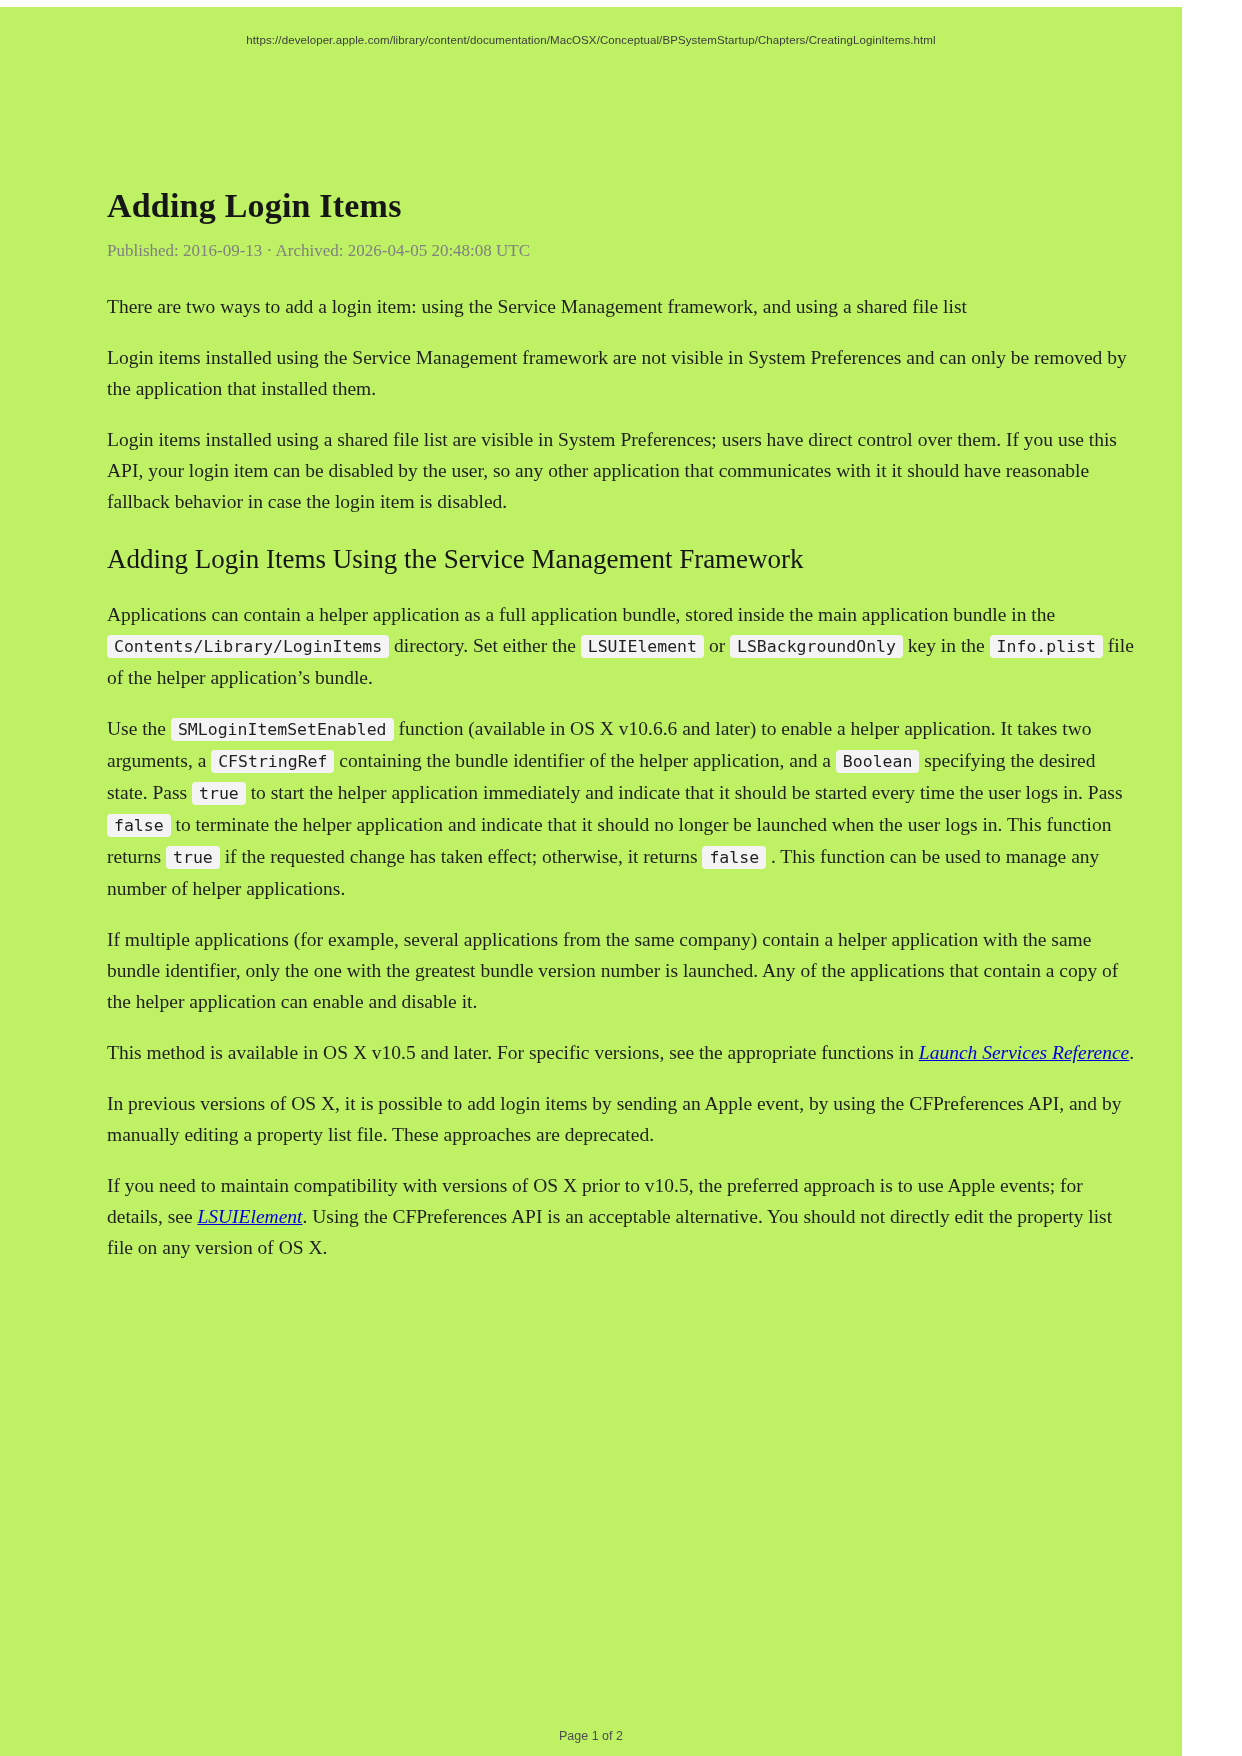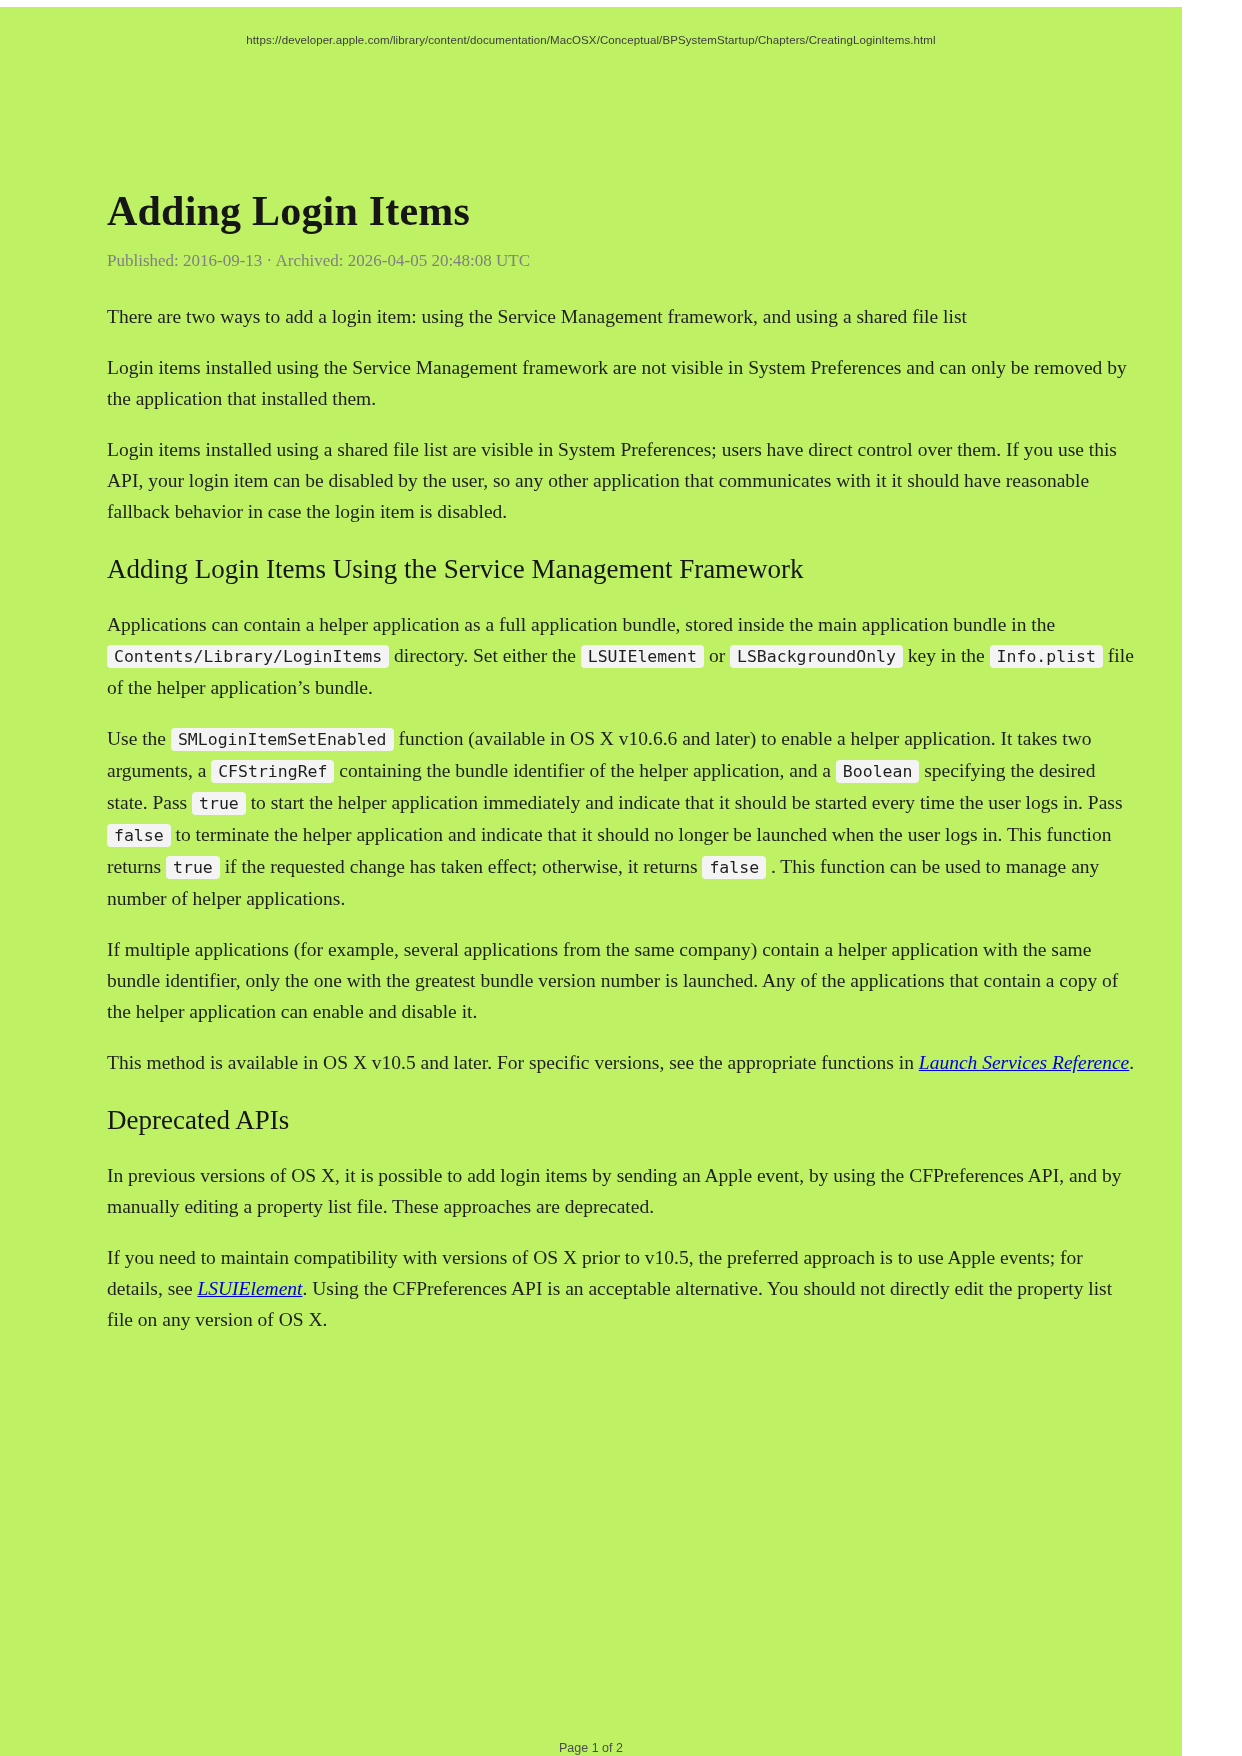--- a/index.html
+++ b/index.html
@@ -25,21 +25,21 @@
     letter-spacing: 0.1px;
   }
   .article {
     position: absolute;
     top: 180px;
     left: 107px;
     width: 1030px;
   }
   h1.doc-title {
     margin: 0 0 16px 0;
-    font-size: 42px;
+    font-size: 34px;
     font-weight: bold;
     color: #161616;
     letter-spacing: 0.2px;
   }
   .doc-meta {
     margin: 0 0 30px 0;
     font-size: 17px;
     color: var(--meta-color, #808080);
   }
   .blocks p {
@@ -61,21 +61,21 @@
     padding: 2px 7px;
     border-radius: 4px;
     white-space: nowrap;
   }
   .blocks a {
     color: var(--link-color, #0000e0);
     font-style: italic;
   }
   .print-footer {
     position: absolute;
-    bottom: 8px;
+    bottom: 20px;
     left: 0;
     width: 100%;
     text-align: center;
     font-family: "Liberation Sans", sans-serif;
     font-size: 12.5px;
     color: #4d4d4d;
   }
 </style>
 </head>
 <body>
@@ -88,20 +88,19 @@
     <p class="doc-meta">Published: 2016-09-13 · Archived: 2026-04-05 20:48:08 UTC</p>
     <div class="blocks">
         <p><span>There are two ways to add a login item: using the Service Management framework, and using a shared file list</span></p>
         <p><span>Login items installed using the Service Management framework are not visible in System Preferences and can only be removed by the application that installed them.</span></p>
         <p><span>Login items installed using a shared file list are visible in System Preferences; users have direct control over them. If you use this API, your login item can be disabled by the user, so any other application that communicates with it it should have reasonable fallback behavior in case the login item is disabled.</span></p>
         <h2>Adding Login Items Using the Service Management Framework</h2>
         <p><span>Applications can contain a helper application as a full application bundle, stored inside the main application bundle in the </span><code>Contents/Library/LoginItems</code><span> directory. Set either the </span><code>LSUIElement</code><span> or </span><code>LSBackgroundOnly</code><span> key in the </span><code>Info.plist</code><span> file of the helper application’s bundle.</span></p>
         <p><span>Use the </span><code>SMLoginItemSetEnabled</code><span> function (available in OS X v10.6.6 and later) to enable a helper application. It takes two arguments, a </span><code>CFStringRef</code><span> containing the bundle identifier of the helper application, and a </span><code>Boolean</code><span> specifying the desired state. Pass </span><code>true</code><span> to start the helper application immediately and indicate that it should be started every time the user logs in. Pass </span><code>false</code><span> to terminate the helper application and indicate that it should no longer be launched when the user logs in. This function returns </span><code>true</code><span> if the requested change has taken effect; otherwise, it returns </span><code>false</code><span> . This function can be used to manage any number of helper applications.</span></p>
         <p><span>If multiple applications (for example, several applications from the same company) contain a helper application with the same bundle identifier, only the one with the greatest bundle version number is launched. Any of the applications that contain a copy of the helper application can enable and disable it.</span></p>
         <p><span>This method is available in OS X v10.5 and later. For specific versions, see the appropriate functions in </span><a href="#">Launch Services Reference</a><span>.</span></p>
-        <h2>Deprecated APIs</h2>
         <p><span>In previous versions of OS X, it is possible to add login items by sending an Apple event, by using the CFPreferences API, and by manually editing a property list file. These approaches are deprecated.</span></p>
         <p><span>If you need to maintain compatibility with versions of OS X prior to v10.5, the preferred approach is to use Apple events; for details, see </span><a href="#">LSUIElement</a><span>. Using the CFPreferences API is an acceptable alternative. You should not directly edit the property list file on any version of OS X.</span></p>
       </div>
   </div>
 
   <div class="print-footer">Page 1 of 2</div>
 </div>
 
 </body></html>

